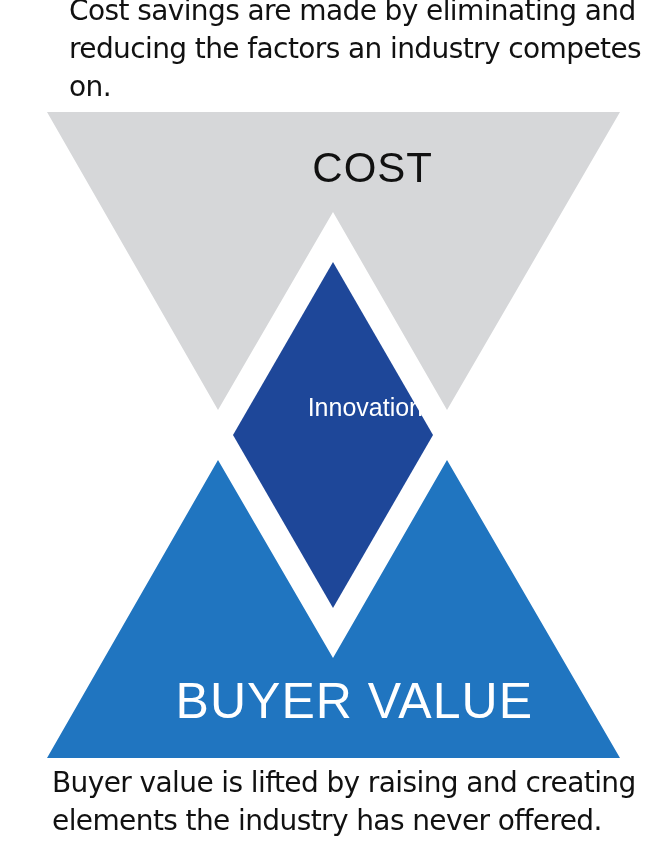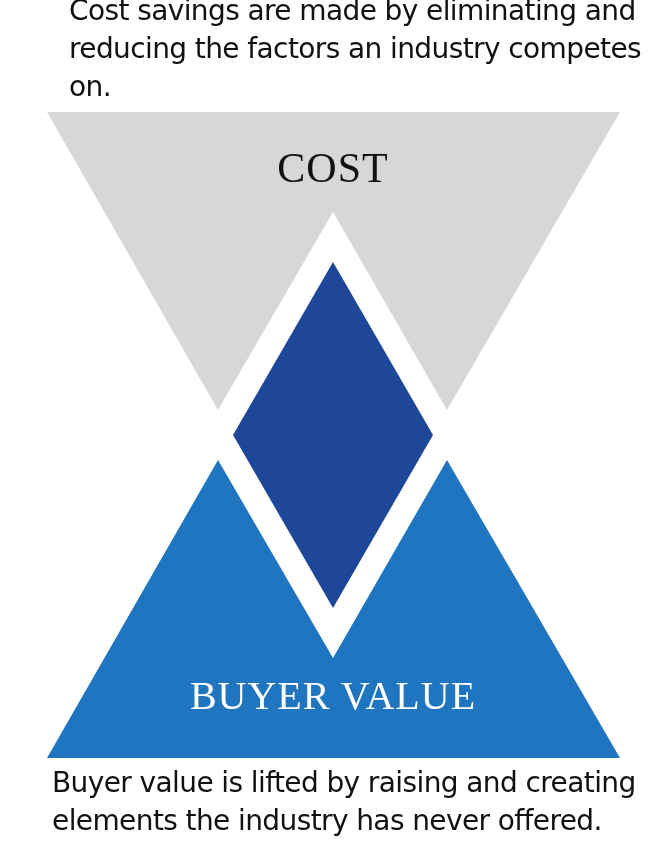--- a/index.html
+++ b/index.html
@@ -1,37 +1,38 @@
 <!DOCTYPE html>
 <html><head>
   <meta charset="utf-8">
   <style>
     html, body { margin: 0; padding: 0; background: #ffffff; }
     body { width: 667px; height: 855px; position: relative; overflow: hidden; font-family: "Liberation Sans", sans-serif; }
     .caption { position: absolute; color: #111; font-family: "DejaVu Sans", sans-serif; font-size: 28px; line-height: 38px; letter-spacing: -0.6px; margin: 0; }
     .caption.top { left: 69px; top: -8px; width: 580px; }
     .caption.bottom { left: 52px; top: 764px; width: 620px; }
     svg.diagram { position: absolute; left: 0; top: 0; }
-    .label { position: absolute; text-align: center; font-family: Liberation Serif, serif; }
+    .label { position: absolute; text-align: right; font-family: Liberation Sans, sans-serif; }
     .cost-label { left: 233px; width: 200px; top: 144px; font-size: 42px; letter-spacing: 1px; color: #111; }
     .vi-label { left: 243px; width: 180px; top: 390px; font-size: 25px; line-height: 34px; color: #ffffff; }
-    .bv-label { left: 133px; width: 400px; top: 672px; font-size: 40px; letter-spacing: 1px; color: #ffffff; }
+    .bv-label { left: 133px; width: 400px; top: 672px; font-size: 50px; letter-spacing: 1px; color: #ffffff; }
   </style>
 </head>
 <body>
 
 <p class="caption top">Cost savings are made by eliminating and reducing the factors an industry competes on.</p>
 
 <svg class="diagram" width="667" height="855" viewBox="0 0 667 855">
 
   <polygon points="47,112 620,112 447,410 333,212 218,410" fill="#d6d7d9"></polygon>
 
   <polygon points="218,460 333,658 447,460 620,758 47,758" fill="#2075c0"></polygon>
 
   <polygon points="333,262 433,435 333,608 233,435" fill="#1e4799"></polygon>
 </svg>
 
 <div class="label cost-label">COST</div>
 <div class="label vi-label">
+  <div>Innovation</div>
 </div>
 <div class="label bv-label">BUYER VALUE</div>
 
 <p class="caption bottom">Buyer value is lifted by raising and creating elements the industry has never offered.</p>
 
 </body></html>

